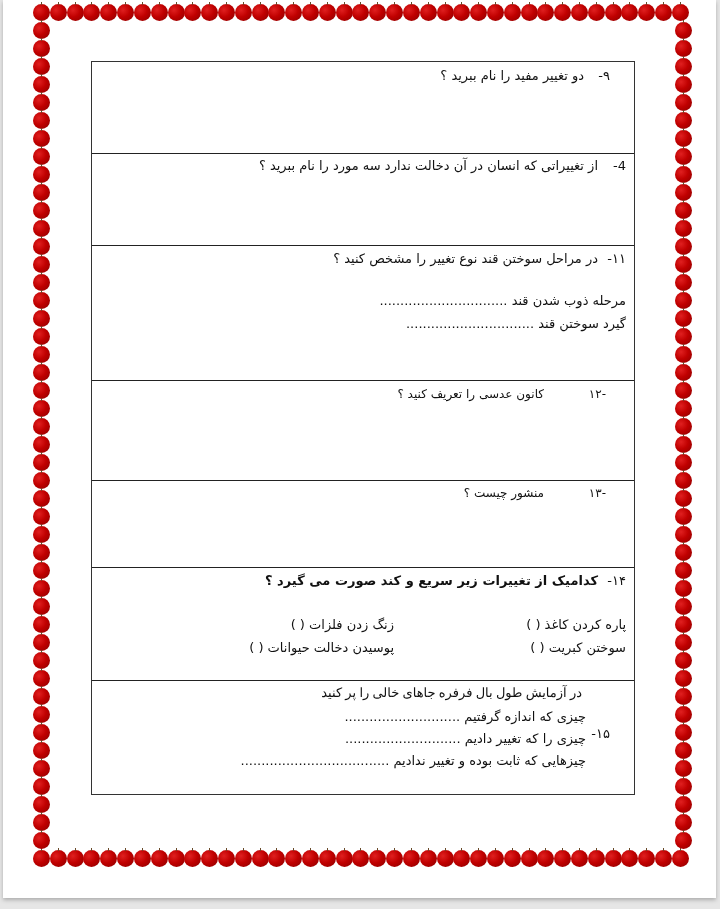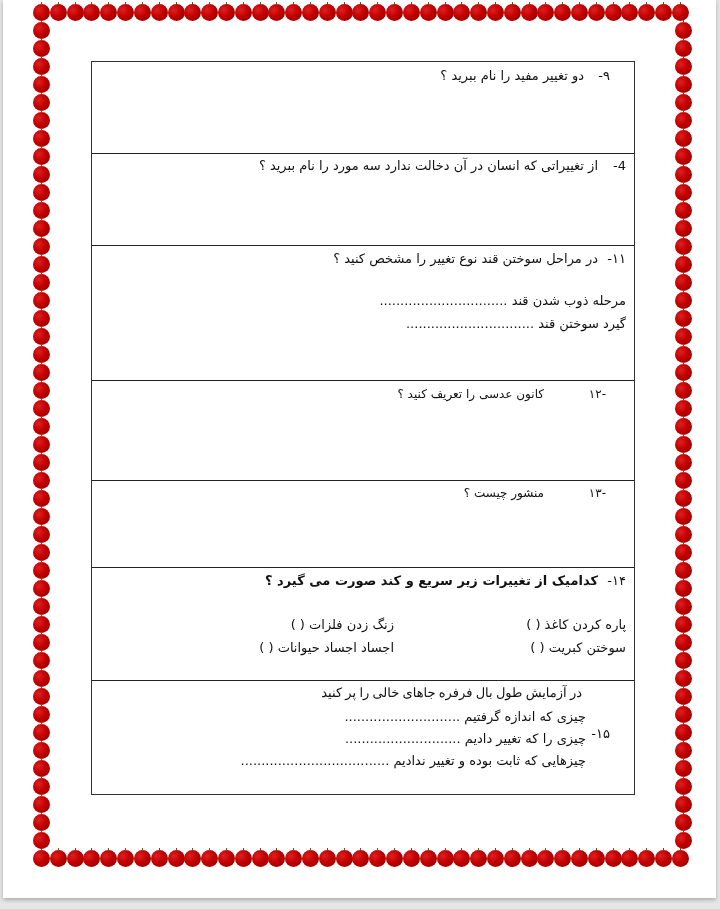--- a/index.html
+++ b/index.html
@@ -277,21 +277,21 @@
       </div>
       <div class="txt" style="right:240px;top:49px;">
         <span>زنگ زدن فلزات</span>
         <span>(              )</span>
       </div>
       <div class="txt" style="right:8px;top:72px;">
         <span>سوختن کبریت</span>
         <span>(        )</span>
       </div>
       <div class="txt" style="right:240px;top:72px;">
-        <span>اجساد اجساد حیوانات</span>
+        <span>پوسیدن دخالت حیوانات</span>
         <span>(          )</span>
       </div>
     </div>
 
     <div class="row last" style="top:619px;height:114px;">
       <div class="txt" style="right:24px;top:4px;margin-top:41px;">۱۵-</div>
       <div class="txt" style="right:52px;top:4px;font-family:Liberation Serif, serif;">در آزمایش طول بال فرفره جاهای خالی را پر کنید</div>
       <div class="txt" style="right:48px;top:28px;">
         <span>چیزی که اندازه گرفتیم</span>
         <span class="dots">............................</span>

